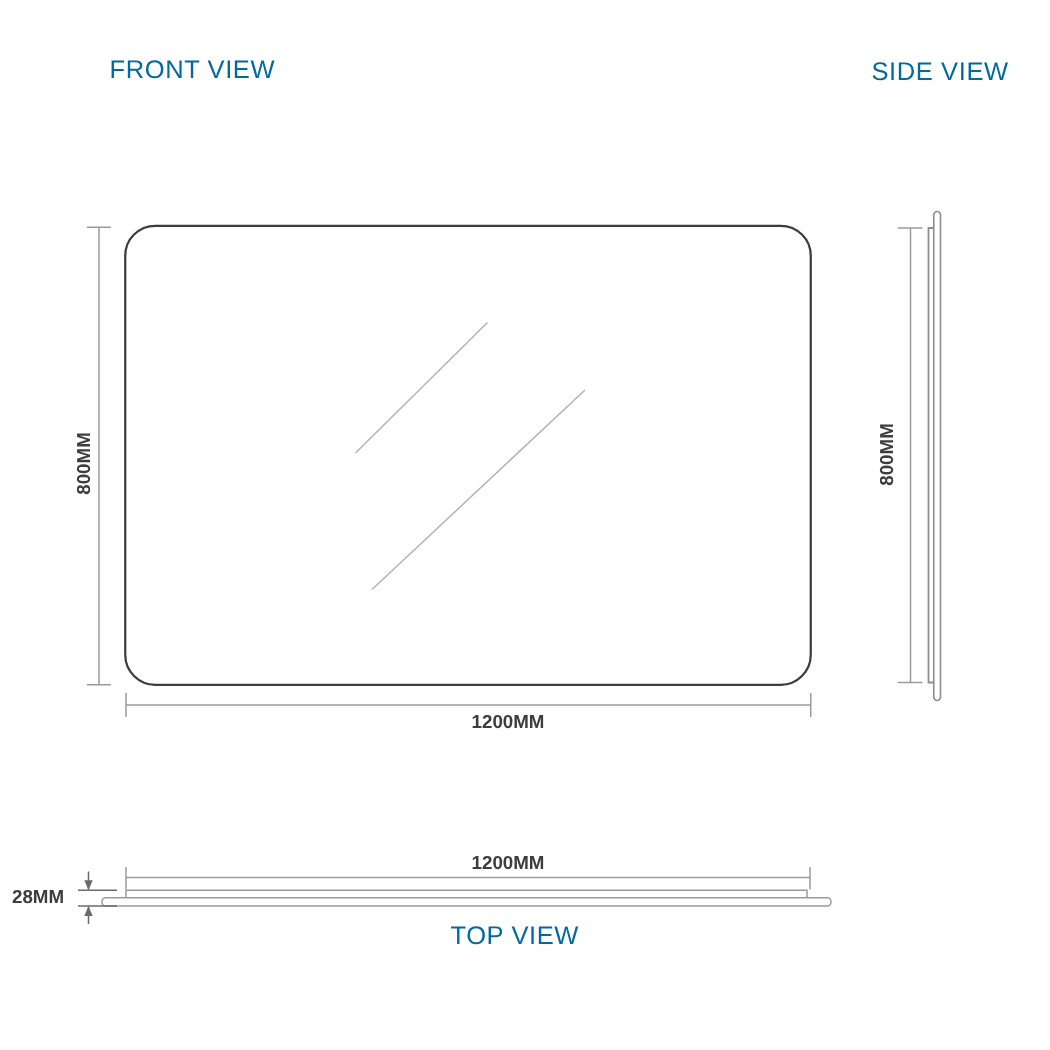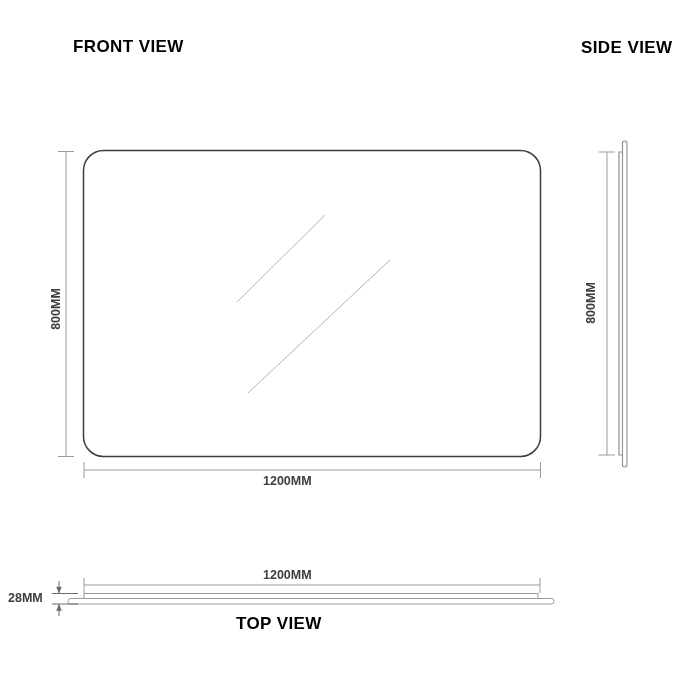--- a/index.html
+++ b/index.html
@@ -7,33 +7,33 @@
     position:relative;
     width:700px;height:700px;
     background:#ffffff;
     font-family:"Liberation Sans", sans-serif;
     overflow:hidden;
   }
   svg.linework{position:absolute;left:0;top:0;}
   .view-title{
     position:absolute;
     font-size:17px;
-    font-weight:700;
+    font-weight:400;
     letter-spacing:0.4px;
-    color:#000000;
+    color:#0369a1;
     white-space:nowrap;
   }
   .dim-label{
     position:absolute;
     font-size:12.5px;
     font-weight:600;
     color:#3d3d3d;
     white-space:nowrap;
   }
-  .dim-label.centered{text-align:left;}
+  .dim-label.centered{text-align:right;}
   .dim-label.rot{
     width:60px;
     text-align:center;
     transform:rotate(-90deg);
   }
 </style>
 </head>
 <body>
 
 <div class="canvas">
@@ -83,21 +83,21 @@
       <line x1="52" y1="604" x2="78" y2="604"></line>
     </g>
     <polygon points="59,593.5 56.2,586.8 61.8,586.8" fill="#6a6a6a"></polygon>
     <polygon points="59,604 56.2,610.7 61.8,610.7" fill="#6a6a6a"></polygon>
   </svg>
 
   <div class="view-title" style="left:73px; top:37px;">FRONT VIEW</div>
 
   <div class="view-title" style="left:581px; top:38px;">SIDE VIEW</div>
 
-  <div class="view-title" style="left:236px; top:614px; width:150px; text-align:left;">TOP VIEW</div>
+  <div class="view-title" style="left:236px; top:614px; width:150px; text-align:right;">TOP VIEW</div>
 
   <div class="dim-label rot" style="left:26px; top:302px;">800MM</div>
 
   <div class="dim-label centered" style="left:263px; top:474px; width:100px;">1200MM</div>
 
   <div class="dim-label rot" style="left:561px; top:296px;">800MM</div>
 
   <div class="dim-label centered" style="left:263px; top:568px; width:100px;">1200MM</div>
 
   <div class="dim-label" style="left:8px; top:591px; width:42px; text-align:left;">28MM</div>

